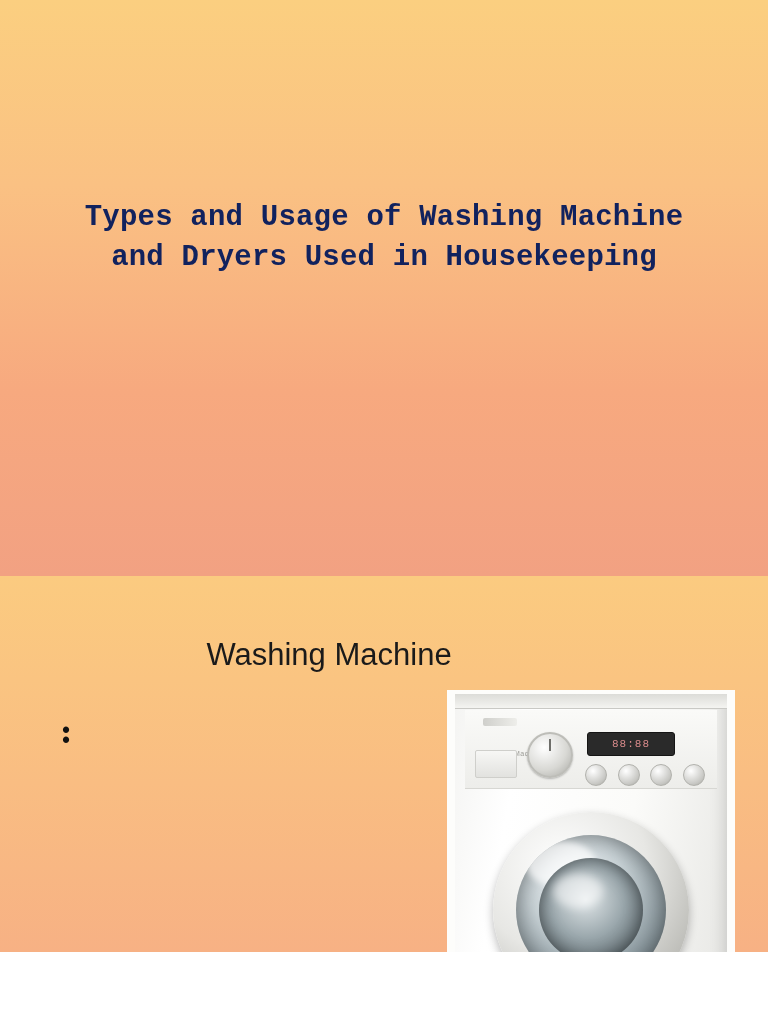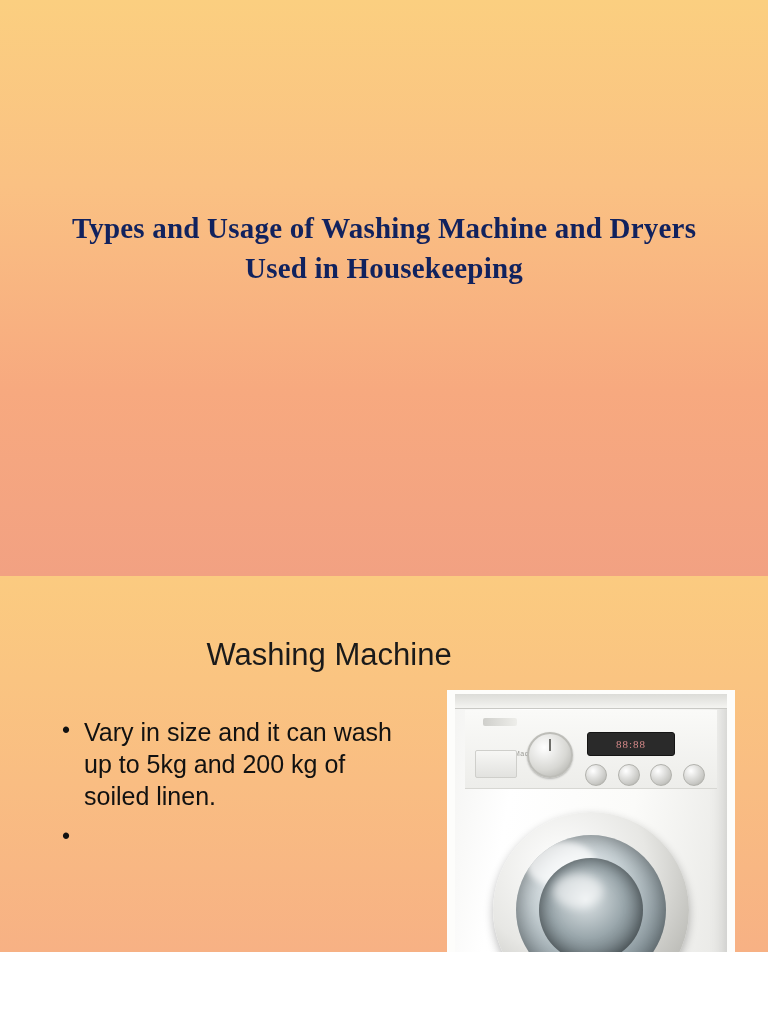--- a/index.html
+++ b/index.html
@@ -29,22 +29,22 @@
   }
   .title-block {
     position: absolute;
     left: 0;
     right: 0;
     top: 196px;
     text-align: center;
     padding: 0 48px;
   }
   .title-block h1 {
-    margin: 12px;
-    font-family: Liberation Serif, serif;
+    margin: 2px;
+    font-family: Liberation Mono, monospace;
     font-weight: bold;
     font-size: 29px;
     line-height: 1.38;
     letter-spacing: 0.2px;
     color: #11225e;
   }
 
   
   .slide-content {
     position: relative;
@@ -156,21 +156,21 @@
   .m-display {
     position: absolute;
     left: 122px;
     top: 22px;
     width: 86px;
     height: 22px;
     background: #2a2a2a;
     border-radius: 3px;
     border: 1px solid #151515;
     color: #d98b8b;
-    font-family: Liberation Serif, serif;
+    font-family: Liberation Mono, monospace;
     font-size: 11px;
     letter-spacing: 1px;
     text-align: center;
     line-height: 22px;
     overflow: hidden;
   }
   .m-knobs {
     position: absolute;
     left: 120px;
     top: 54px;
@@ -290,21 +290,20 @@
 
   <section class="slide-content">
 
     <div class="content-heading">
       <h2>Washing Machine</h2>
     </div>
 
     <ul class="bullets">
       <li>
         <span class="dot">•</span>
-        <span>Vary in size and it can wash up to 5kg and 200 kg of soiled linen.</span>
       </li>
       <li>
         <span class="dot">•</span>
       </li>
     </ul>
 
     <div class="photo">
       <div class="machine">
         <div class="m-top"></div>
 

